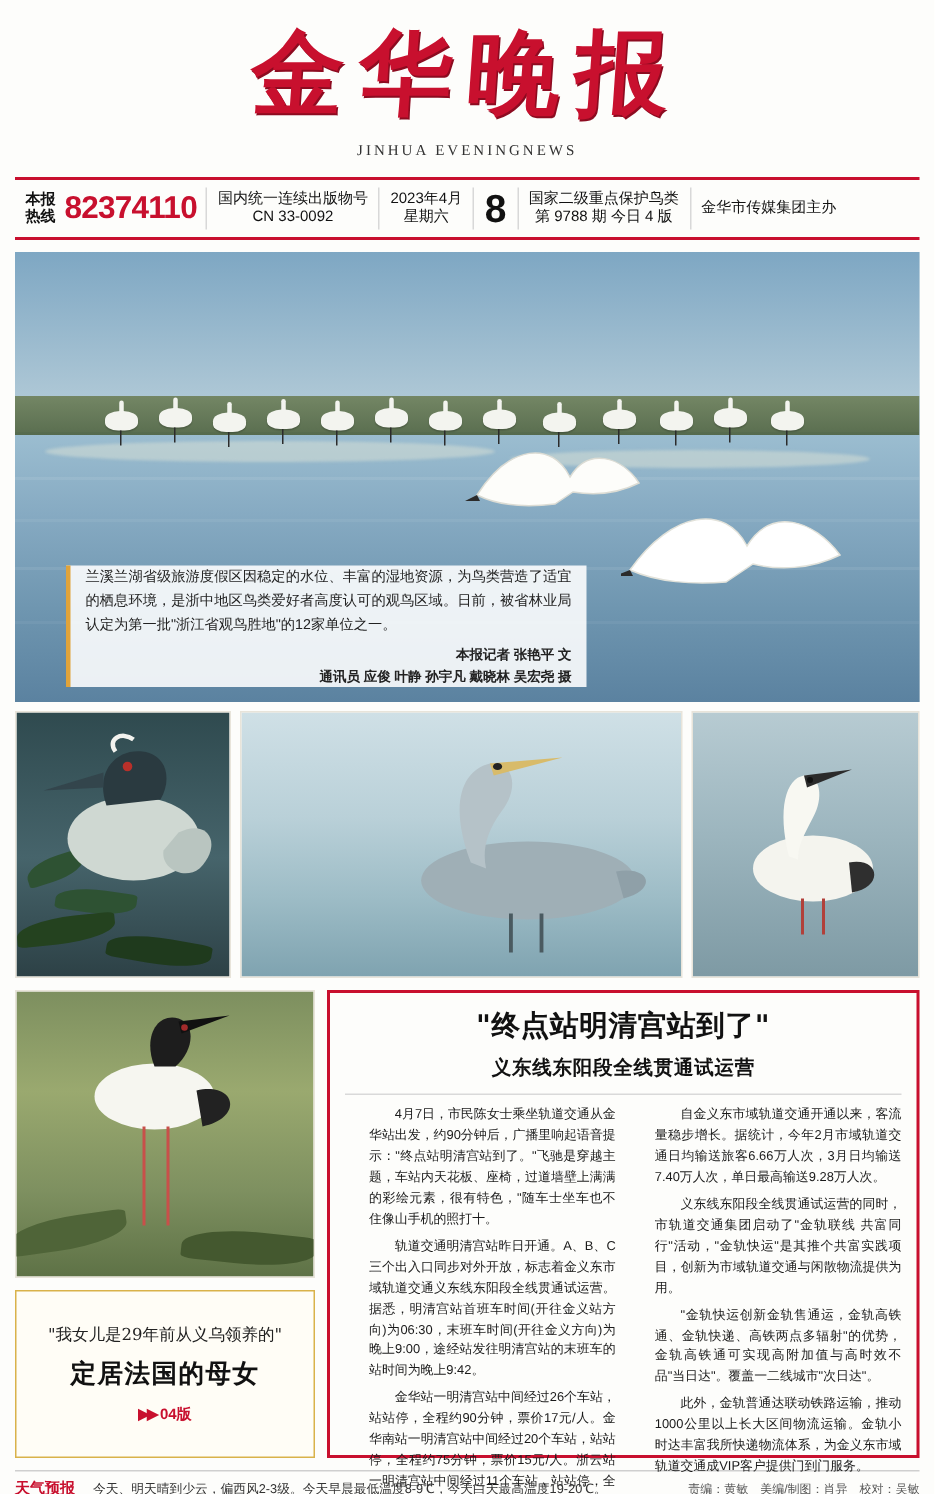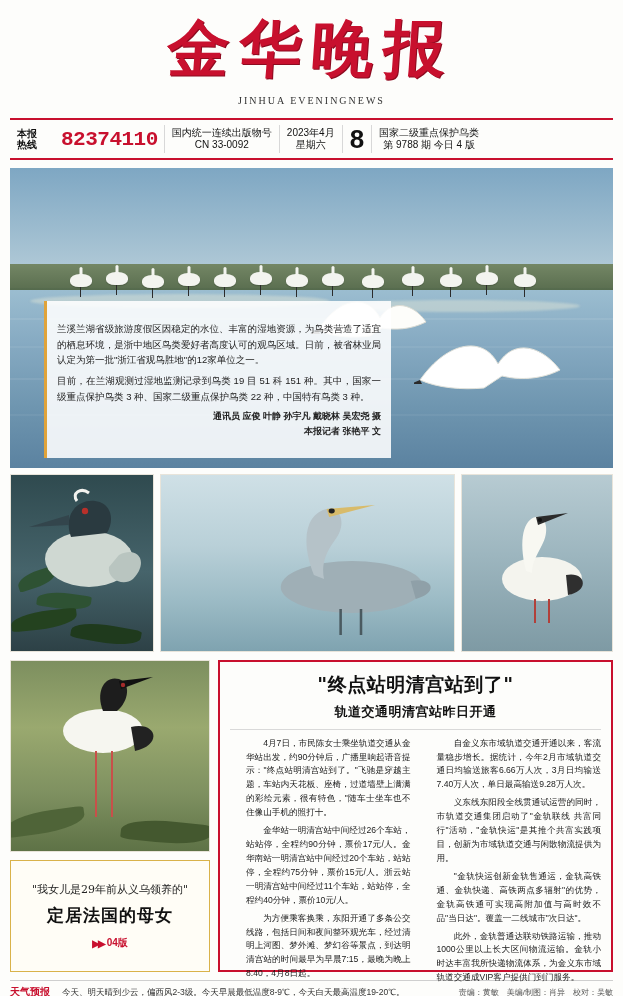--- a/index.html
+++ b/index.html
@@ -79,22 +79,22 @@
     line-height: 1.15;
     color: #111;
     font-weight: bold;
     width: 26px;
     text-align: center;
   }
   .hotline-num {
     color: #c8102e;
     font-size: 21px;
     font-weight: bold;
-    font-family: Liberation Mono, monospace;
-    margin-left: 21px;
+    font-family: Liberation Sans, sans-serif;
+    margin-left: 3px;
     letter-spacing: -0.5px;
   }
   .page-num {
     font-size: 26px;
     font-weight: bold;
     padding: 0 12px;
   }
 
   
   .hero {
@@ -168,21 +168,21 @@
     color: #ffd11a;
     text-shadow: 0 2px 4px rgba(0,0,0,.6);
   }
   .hero-textbox {
     position: absolute;
     left: 34px;
     bottom: 10px;
     width: 324px;
     background: rgba(255,255,255,.88);
     border-left: 3px solid #e0a33a;
-    padding: 20px 10px;
+    padding: 0 10px;
     font-size: 9.5px;
     line-height: 1.65;
     color: #222;
     text-align: justify;
   }
   .hero-textbox p { margin: 0 0 5px 0; }
   .hero-textbox .byline {
     text-align: right;
     font-weight: bold;
     font-size: 9px;
@@ -372,20 +372,21 @@
     </div>
     <div class="cell">
       <div>2023年4月</div>
       <div>星期六</div>
     </div>
     <div class="cell page-num">8</div>
     <div class="cell">
       <div>国家二级重点保护鸟类</div>
       <div>第 9788 期 今日 4 版</div>
     </div>
+    <div class="cell">金华市传媒集团主办</div>
   </div>
 
   <div class="hero">
     <div class="sky"></div>
     <div class="far-bank"></div>
     <div class="water"></div>
 
     <div class="ripple" style="top:150px;opacity:.35;"></div>
     <div class="ripple" style="top:178px;opacity:.25;"></div>
     <div class="ripple" style="top:210px;opacity:.3;"></div>
@@ -430,23 +431,22 @@
     <div class="bigbird" style="left:404px;top:158px;width:150px;height:100px;">
       <svg viewBox="0 0 150 100" width="150" height="100">
         <path d="M6 54 C34 14, 70 10, 84 38 C100 12, 128 20, 146 44 C126 54, 104 54, 88 50 L70 62 C48 64, 24 62, 6 54 Z" fill="#ffffff" stroke="#e2e2da" stroke-width="1"></path>
         <path d="M6 54 L-4 58 L8 58 Z" fill="#2b2b2b"></path>
       </svg>
     </div>
 
 
     <div class="hero-textbox">
       <p>兰溪兰湖省级旅游度假区因稳定的水位、丰富的湿地资源，为鸟类营造了适宜的栖息环境，是浙中地区鸟类爱好者高度认可的观鸟区域。日前，被省林业局认定为第一批"浙江省观鸟胜地"的12家单位之一。</p>
-      <p>目前，在兰湖观测过湿地监测记录到鸟类 19 目 51 科 151 种。其中，国家一级重点保护鸟类 3 种、国家二级重点保护鸟类 22 种，中国特有鸟类 3 种。</p>
+      <p class="byline">本报记者 张艳平 文</p>
       <p class="byline">通讯员 应俊 叶静 孙宇凡 戴晓林 吴宏尧 摄</p>
-      <p class="byline">本报记者 张艳平 文</p>
     </div>
   </div>
 
   <div class="strip">
     <div class="photo photo-night">
       <div class="leaf" style="left:6px;top:96px;width:40px;height:16px;transform:rotate(-18deg);"></div>
       <div class="leaf" style="left:26px;top:118px;width:54px;height:16px;transform:rotate(8deg);"></div>
       <div class="leaf" style="left:0px;top:136px;width:66px;height:18px;transform:rotate(-6deg);background:#24421f;"></div>
       <div class="leaf" style="left:60px;top:150px;width:70px;height:18px;transform:rotate(10deg);background:#1f3a1d;"></div>
       <svg viewBox="0 0 142 178" width="142" height="178" style="position:absolute;left:0;top:0;">
@@ -510,25 +510,26 @@
         <div class="adoption-h1">定居法国的母女</div>
         <div class="page-tag">
           <span class="arrow">▶▶</span>
           <span>04版</span>
         </div>
       </div>
     </div>
 
     <div class="lower-right">
       <div class="art-headline">"终点站明清宫站到了"</div>
-      <div class="art-subhead">轨道交通明清宫站昨日开通</div>
+      <div class="art-subhead">义东线东阳段全线贯通试运营</div>
       <div class="art-rule"></div>
       <div class="art-cols">
         <div class="art-col">
           <p>4月7日，市民陈女士乘坐轨道交通从金华站出发，约90分钟后，广播里响起语音提示："终点站明清宫站到了。"飞驰是穿越主题，车站内天花板、座椅，过道墙壁上满满的彩绘元素，很有特色，"随车士坐车也不住像山手机的照打十。</p>
+          <p>轨道交通明清宫站昨日开通。A、B、C三个出入口同步对外开放，标志着金义东市域轨道交通义东线东阳段全线贯通试运营。据悉，明清宫站首班车时间(开往金义站方向)为06:30，末班车时间(开往金义方向)为晚上9:00，途经站发往明清宫站的末班车的站时间为晚上9:42。</p>
           <p>金华站一明清宫站中间经过26个车站，站站停，全程约90分钟，票价17元/人。金华南站一明清宫站中间经过20个车站，站站停，全程约75分钟，票价15元/人。浙云站一明清宫站中间经过11个车站，站站停，全程约40分钟，票价10元/人。</p>
           <p>为方便乘客换乘，东阳开通了多条公交线路，包括日间和夜间整环观光车，经过清明上河图、梦外滩、梦幻谷等景点，到达明清宫站的时间最早为早晨7:15，最晚为晚上8:40，4月8日起。</p>
         </div>
         <div class="art-col">
           <p>自金义东市域轨道交通开通以来，客流量稳步增长。据统计，今年2月市域轨道交通日均输送旅客6.66万人次，3月日均输送7.40万人次，单日最高输送9.28万人次。</p>
           <p>义东线东阳段全线贯通试运营的同时，市轨道交通集团启动了"金轨联线 共富同行"活动，"金轨快运"是其推个共富实践项目，创新为市域轨道交通与闲散物流提供为用。</p>
           <p>"金轨快运创新金轨售通运，金轨高铁通、金轨快递、高铁两点多辐射"的优势，金轨高铁通可实现高附加值与高时效不品"当日达"。覆盖一二线城市"次日达"。</p>
           <p>此外，金轨普通达联动铁路运输，推动1000公里以上长大区间物流运输。金轨小时达丰富我所快递物流体系，为金义东市域轨道交通成VIP客户提供门到门服务。</p>
 
         </div>

